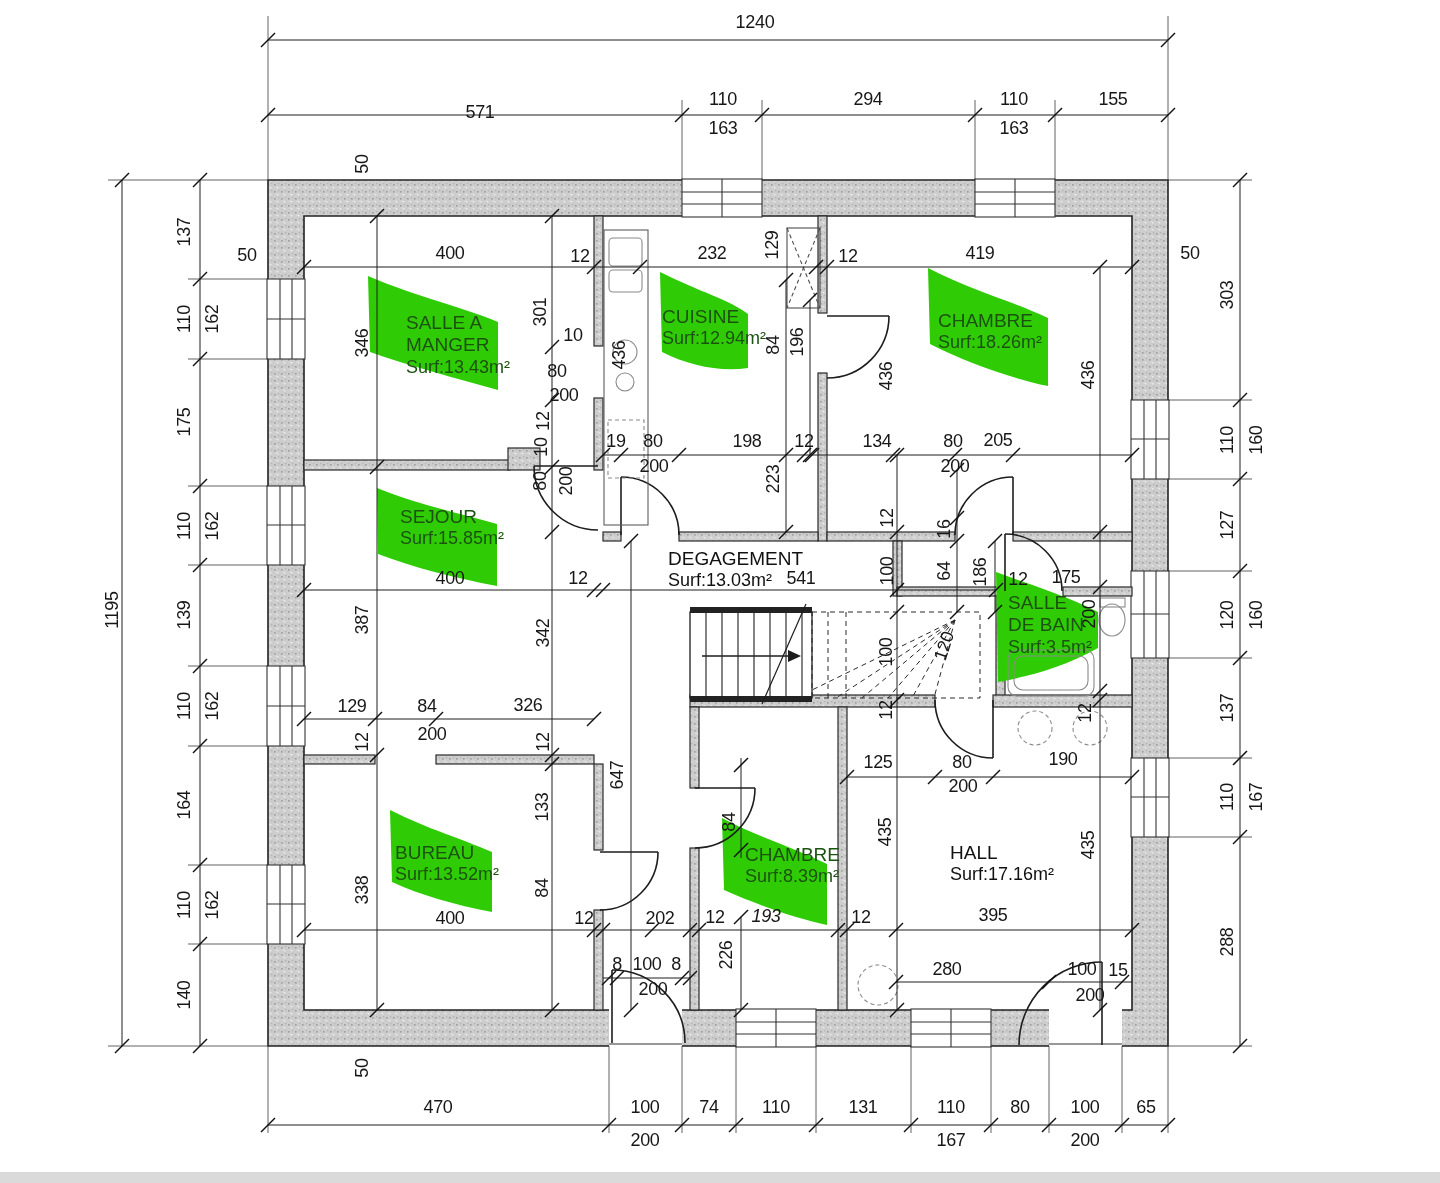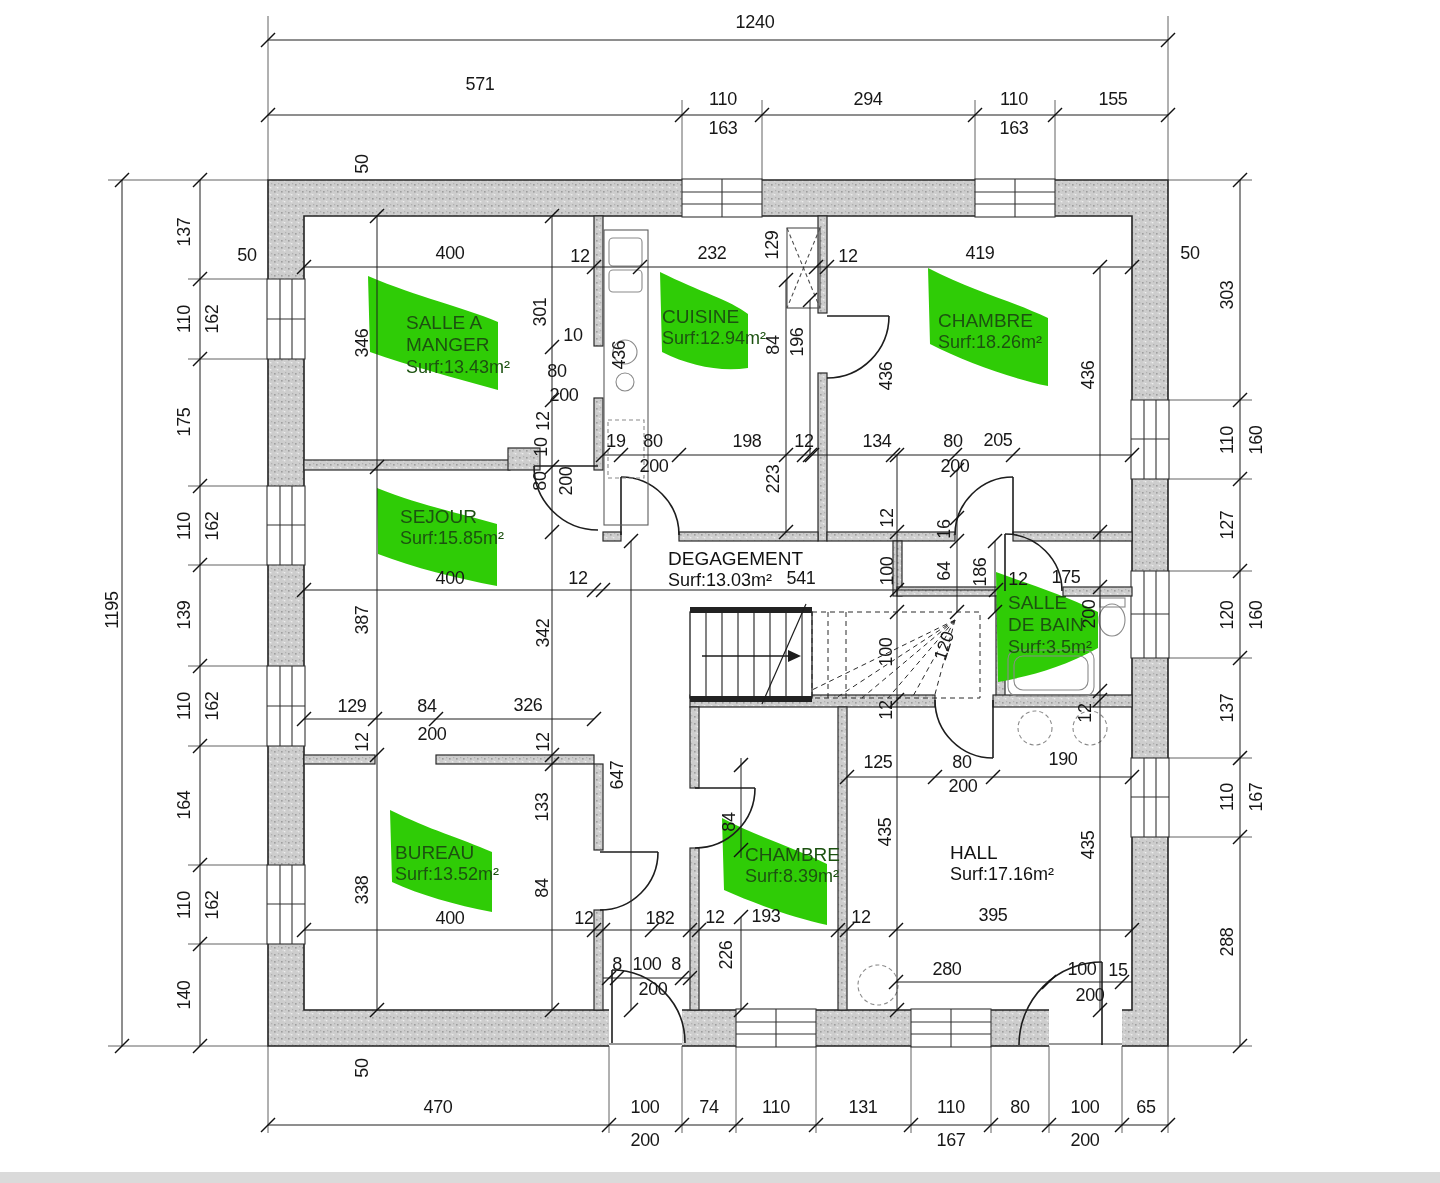--- a/index.html
+++ b/index.html
@@ -395,21 +395,21 @@
         <line x1="779" y1="539" x2="793" y2="525"></line>
         <line x1="803" y1="307" x2="817" y2="293"></line>
         <line x1="803" y1="462" x2="817" y2="448"></line>
       </g>
 
     <rect x="0" y="1172" width="1440" height="11" fill="#dadada"></rect>
   </svg>
 
   <div id="labels">
       <div class="dim" style="left: 755px; top: 22px;">1240</div>
-      <div class="dim" style="left: 480px; top: 84px;">571</div>
+      <div class="dim" style="left: 480px; top: 112px;">571</div>
       <div class="dim" style="left: 723px; top: 99px;">110</div>
       <div class="dim" style="left: 868px; top: 99px;">294</div>
       <div class="dim" style="left: 1014px; top: 99px;">110</div>
       <div class="dim" style="left: 1113px; top: 99px;">155</div>
       <div class="dim" style="left: 723px; top: 128px;">163</div>
       <div class="dim" style="left: 1014px; top: 128px;">163</div>
       <div class="dim v" style="left: 362px; top: 164px;">50</div>
       <div class="dim" style="left: 247px; top: 255px;">50</div>
       <div class="dim" style="left: 1190px; top: 253px;">50</div>
       <div class="dim v" style="left: 112px; top: 610px;">1195</div>
@@ -506,23 +506,23 @@
       <div class="dim" style="left: 963px; top: 786px;">200</div>
       <div class="dim" style="left: 1063px; top: 759px;">190</div>
       <div class="dim v" style="left: 1085px; top: 713px;">12</div>
       <div class="dim v" style="left: 362px; top: 890px;">338</div>
       <div class="dim" style="left: 450px; top: 918px;">400</div>
       <div class="dim v" style="left: 542px; top: 807px;">133</div>
       <div class="dim v" style="left: 542px; top: 888px;">84</div>
       <div class="dim" style="left: 584px; top: 918px;">12</div>
       <div class="dim v" style="left: 617px; top: 775px;">647</div>
       <div class="dim v" style="left: 729px; top: 822px;">84</div>
-      <div class="dim" style="left: 660px; top: 918px;">182</div>
+      <div class="dim" style="left: 660px; top: 918px;">202</div>
       <div class="dim" style="left: 715px; top: 917px;">12</div>
-      <div class="dim" style="left: 766px; top: 916px;">193</div>
+      <div class="dim" style="left: 766px; top: 916px; font-style: italic;">193</div>
       <div class="dim" style="left: 861px; top: 917px;">12</div>
       <div class="dim v" style="left: 726px; top: 955px;">226</div>
       <div class="dim" style="left: 617px; top: 964px;">8</div>
       <div class="dim" style="left: 647px; top: 964px;">100</div>
       <div class="dim" style="left: 676px; top: 964px;">8</div>
       <div class="dim" style="left: 653px; top: 989px;">200</div>
       <div class="dim v" style="left: 885px; top: 832px;">435</div>
       <div class="dim v" style="left: 1088px; top: 845px;">435</div>
       <div class="dim" style="left: 947px; top: 969px;">280</div>
       <div class="dim" style="left: 993px; top: 915px;">395</div>

